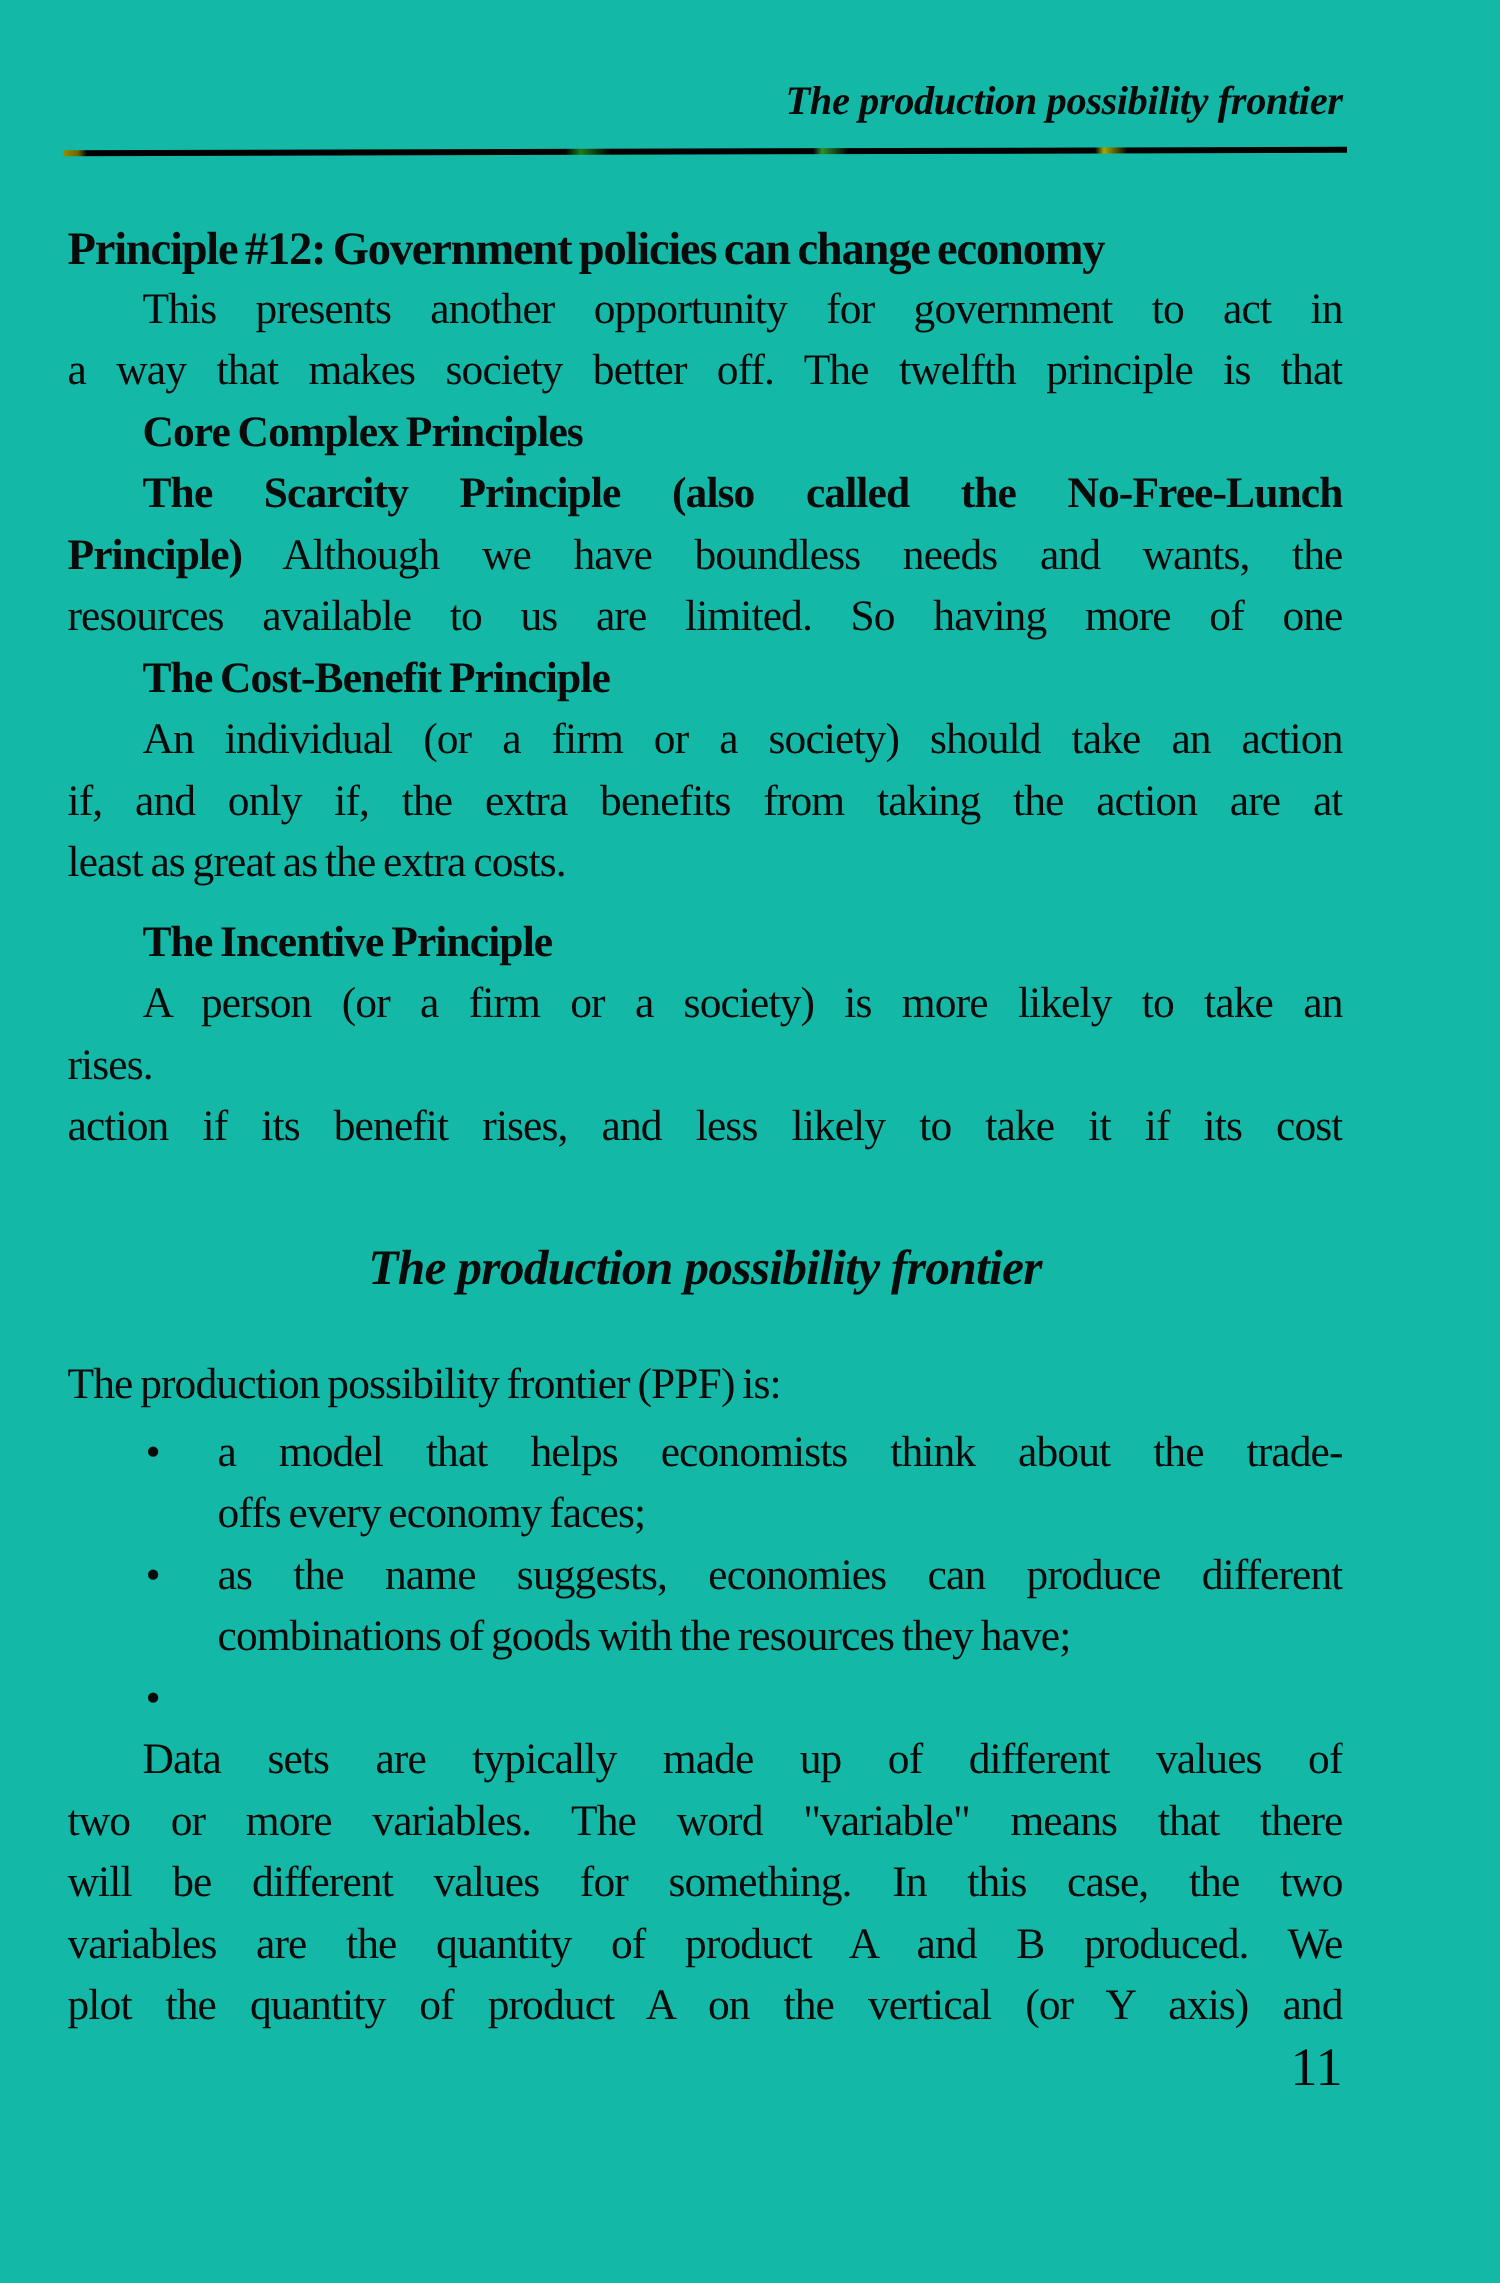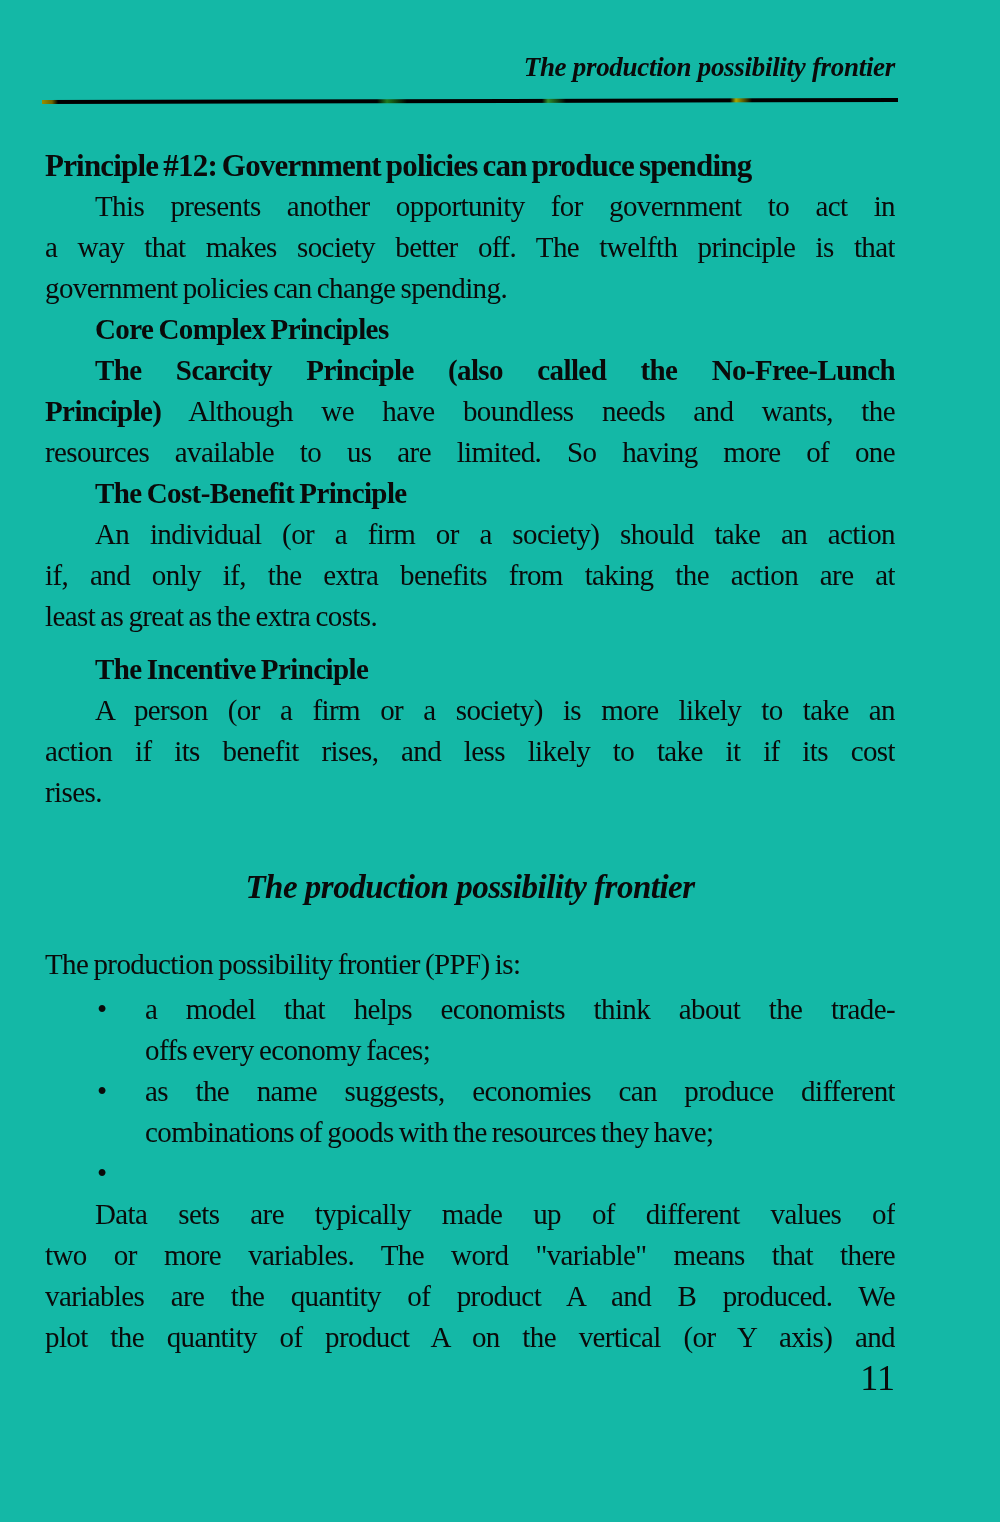--- a/index.html
+++ b/index.html
@@ -69,57 +69,57 @@
 </head>
 <body>
 
 <div class="page">
   <div class="content">
 
     <div class="runhead">The production possibility frontier</div>
 
     <div class="rule"></div>
 
-    <div class="h1">Principle #12: Government policies can produce spending</div>
+    <div class="h1">Principle #12: Government policies can change economy</div>
 
     <div class="ln j ind">This presents another opportunity for government to act in</div>
     <div class="ln j">a way that makes society better off. The twelfth principle is that</div>
-    <div class="ln">government policies can change spending.</div>
 
     <div class="ln sub ind">Core Complex Principles</div>
 
     <div class="ln j ind sub">The Scarcity Principle (also called the No-Free-Lunch</div>
     <div class="ln j"><b>Principle)</b><span> Although we have boundless needs and wants, the</span></div>
     <div class="ln j">resources available to us are limited. So having more of one</div>
 
     <div class="ln sub ind">The Cost-Benefit Principle</div>
 
     <div class="ln j ind">An individual (or a firm or a society) should take an action</div>
     <div class="ln j">if, and only if, the extra benefits from taking the action are at</div>
     <div class="ln">least as great as the extra costs.</div>
 
     <div class="ln sub ind" style="margin-top:12px;">The Incentive Principle</div>
 
     <div class="ln j ind">A person (or a firm or a society) is more likely to take an</div>
+    <div class="ln">rises.</div>
     <div class="ln j">action if its benefit rises, and less likely to take it if its cost</div>
-    <div class="ln">rises.</div>
 
     <div class="sechead">The production possibility frontier</div>
 
     <div class="ln p5">The production possibility frontier (PPF) is:</div>
 
     <div class="bullets">
       <div class="ln bl j"><span class="bdot">•</span><span>a model that helps economists think about the trade-</span></div>
       <div class="ln bl">offs every economy faces;</div>
       <div class="ln bl j"><span class="bdot">•</span><span>as the name suggests, economies can produce different</span></div>
       <div class="ln bl">combinations of goods with the resources they have;</div>
       <div class="ln bl"><span class="bdot">•</span></div>
     </div>
 
     <div class="ln j ind">Data sets are typically made up of different values of</div>
     <div class="ln j">two or more variables. The word "variable" means that there</div>
+    <div class="ln j">will be different values for something. In this case, the two</div>
     <div class="ln j">variables are the quantity of product A and B produced. We</div>
     <div class="ln j">plot the quantity of product A on the vertical (or Y axis) and</div>
 
     <div class="pagenum">11</div>
 
   </div>
 </div>
 
 </body></html>

